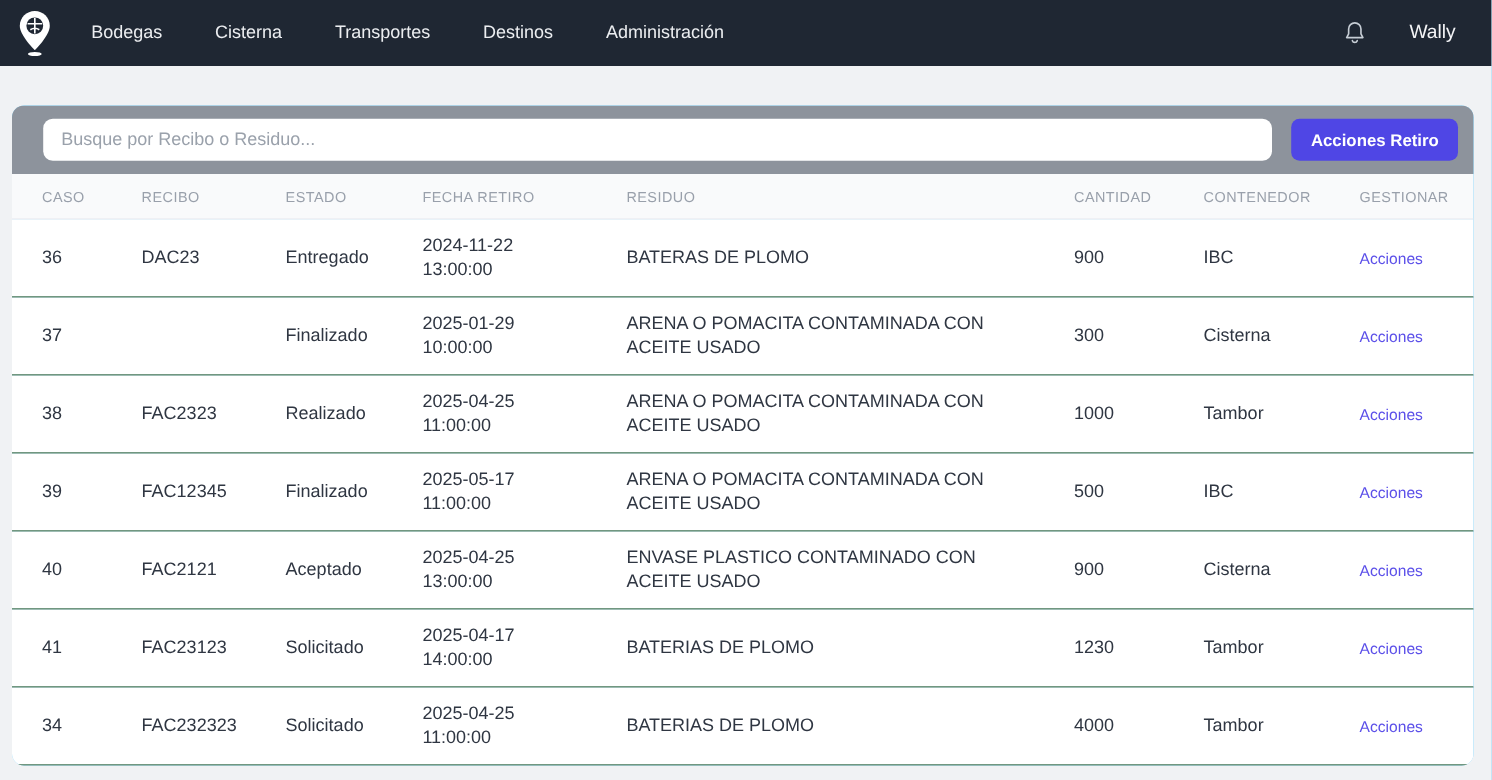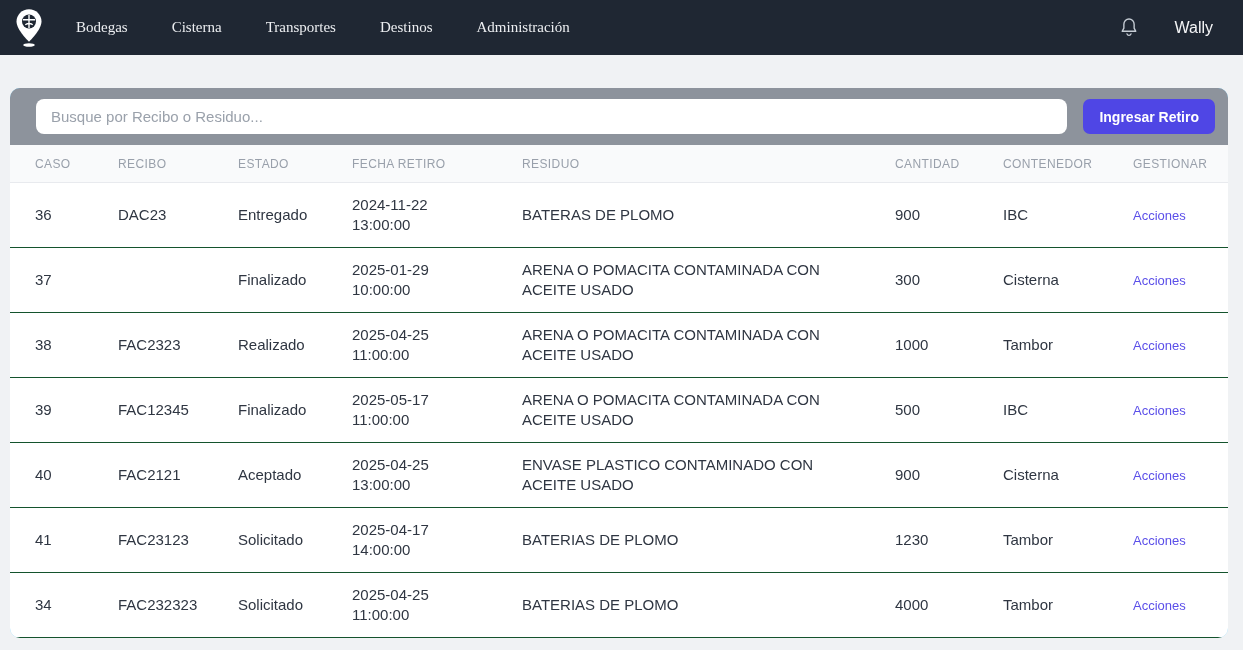--- a/index.html
+++ b/index.html
@@ -21,21 +21,20 @@
   .brand {
     width: 34px; height: 42px;
     margin-left: 4px;
     display: flex; align-items: center; justify-content: center;
   }
   .nav-items {
     display: flex;
     align-items: center;
     gap: 44px;
     margin-left: 30px;
-    font-family: Liberation Serif, serif;
   }
   .nav-item {
     color: #eceef1;
     font-size: 15px;
     font-weight: 500;
     cursor: pointer;
     white-space: nowrap;
   }
   .nav-right {
     margin-left: auto;
@@ -157,21 +156,21 @@
       <path d="M9.8 19.4a2.3 2.3 0 0 0 4.4 0" fill="none" stroke="#c6cdd5" stroke-width="1.5" stroke-linecap="round"></path>
     </svg>
     <span class="user-name">Wally</span>
   </div>
 </header>
 
 <main class="card">
 
   <div class="toolbar">
     <input class="search-input" type="text" placeholder="Busque por Recibo o Residuo..." style="">
-    <button class="btn-primary">Ingresar Retiro</button>
+    <button class="btn-primary">Acciones Retiro</button>
   </div>
 
   <div class="grid-row thead">
     <span class="th">CASO</span>
     <span class="th">RECIBO</span>
     <span class="th">ESTADO</span>
     <span class="th">FECHA RETIRO</span>
     <span class="th">RESIDUO</span>
     <span class="th">CANTIDAD</span>
     <span class="th">CONTENEDOR</span>

